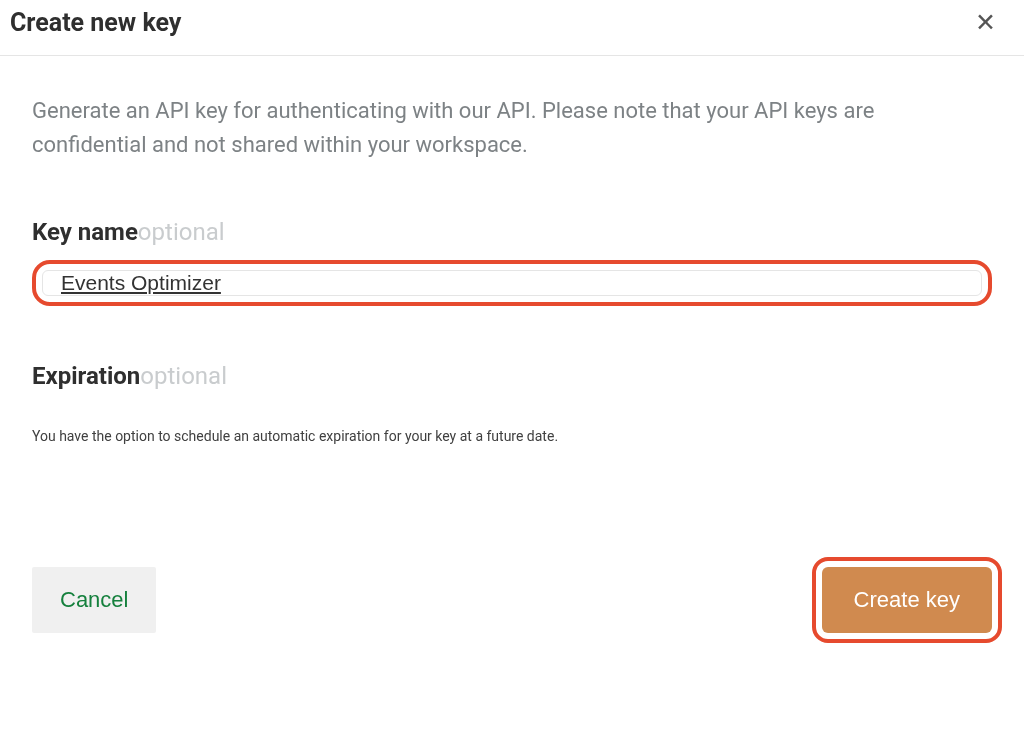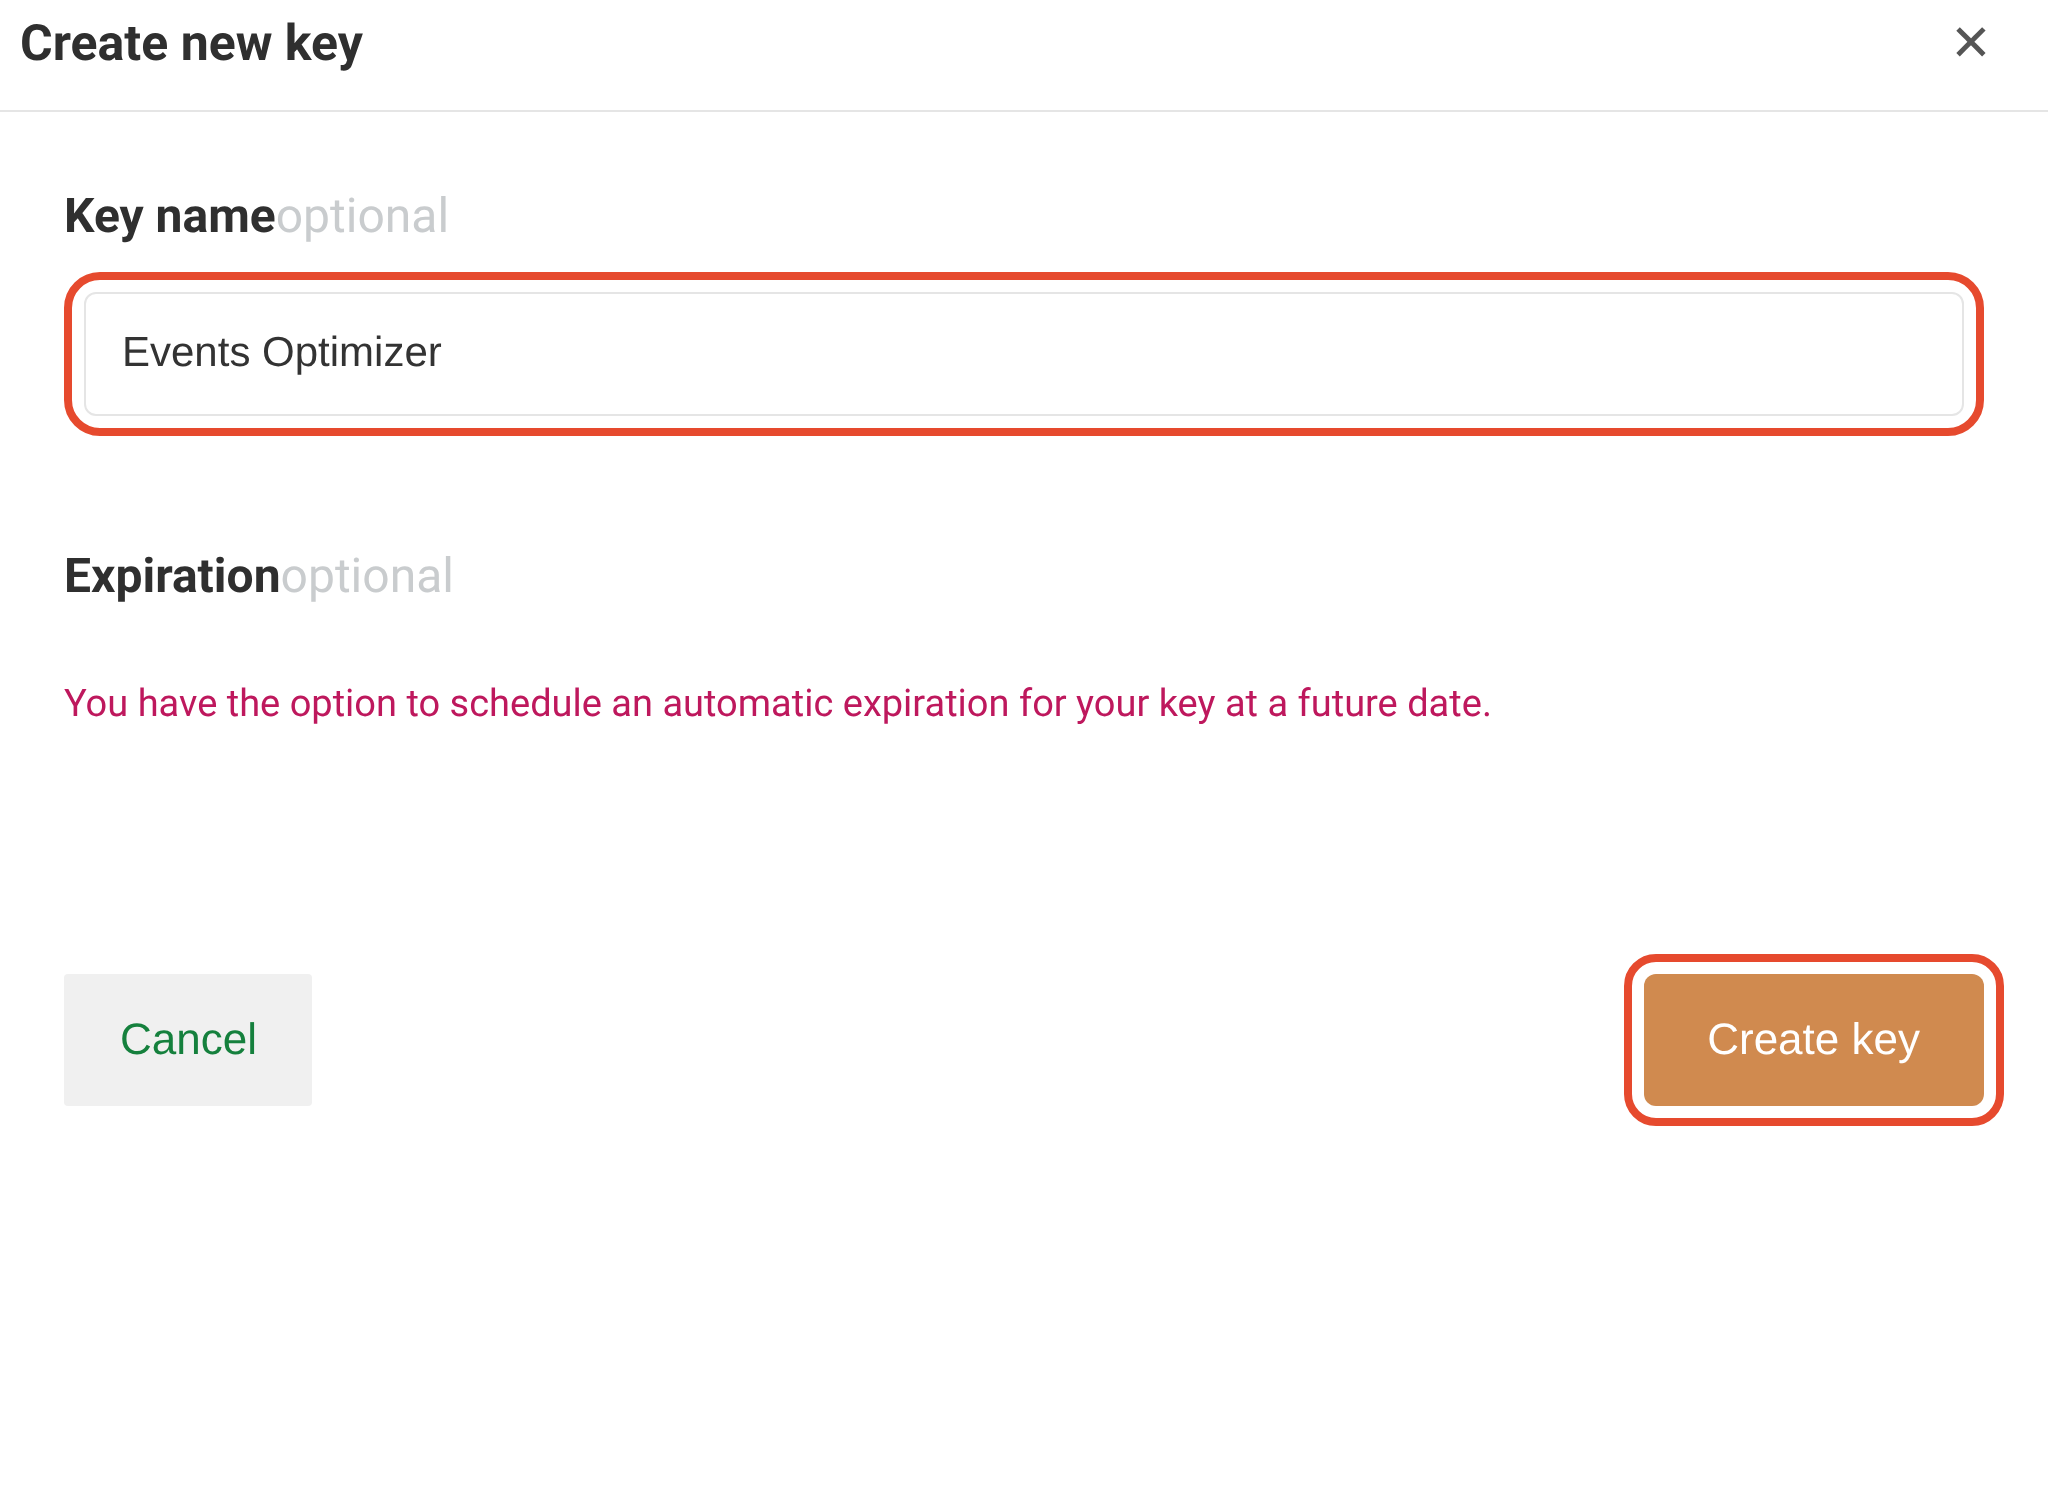--- a/index.html
+++ b/index.html
@@ -57,39 +57,40 @@
       font-size: 24px;
       font-weight: 700;
       color: #2f2f2f;
     }
     .optional-tag {
       font-size: 24px;
       color: #c9ccce;
       font-weight: 400;
     }
     .field-help {
-      font-size: 19px;
-      color: #be185d;
+      font-size: 14px;
+      color: #404040;
       margin-bottom: 28px;
       line-height: 1.5;
       margin-top: 36px;
     }
     .highlight-wrap {
       border: 4px solid #e64a2e;
       border-radius: 18px;
       padding: 6px;
     }
     .text-input {
       width: 100%;
-      padding: 18px 18px;
+      padding: 0 18px;
       font-size: 21px;
       border: 1px solid #e5e5e5;
       border-radius: 6px;
       color: #333;
       outline: none;
+      text-decoration: underline;
     }
     .text-input::placeholder {
       color: #b8bdc0;
     }
     .date-input-wrap {
       position: relative;
       width: 100%;
       border: 1px solid #e5e5e5;
       border-radius: 6px;
       display: flex;
@@ -140,20 +141,21 @@
 <body>
 
 <div class="modal-header">
   <div class="modal-title">Create new key</div>
   <button class="close-btn">
     <span>✕</span>
   </button>
 </div>
 
 <div class="modal-body">
+  <p class="description">Generate an API key for authenticating with our API. Please note that your API keys are confidential and not shared within your workspace.</p>
 
   <div class="field-group">
     <div class="field-label-row">
       <span class="field-label">Key name</span>
       <span class="optional-tag">optional</span>
     </div>
     <div class="highlight-wrap">
       <input type="text" class="text-input" value="Events Optimizer" style="">
     </div>
   </div>

